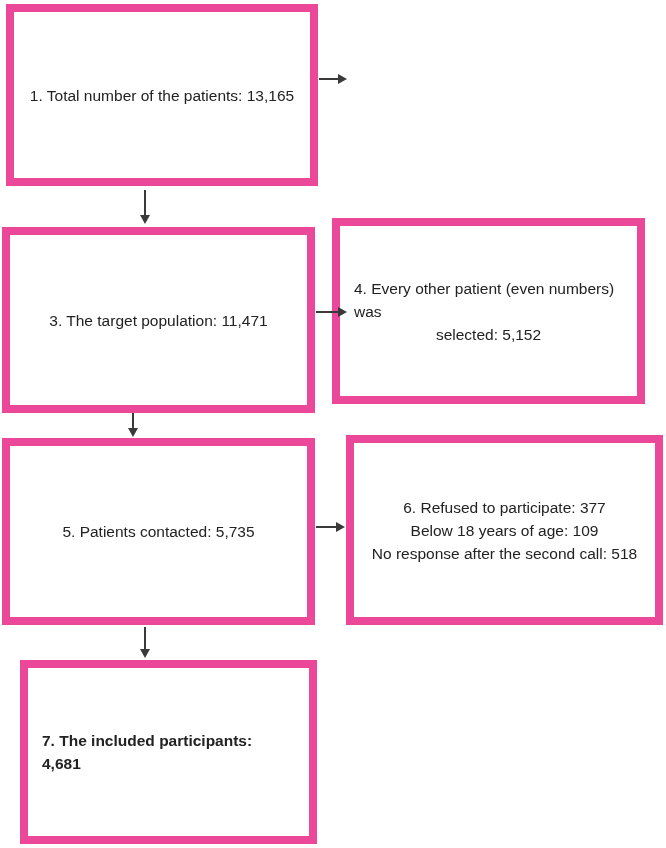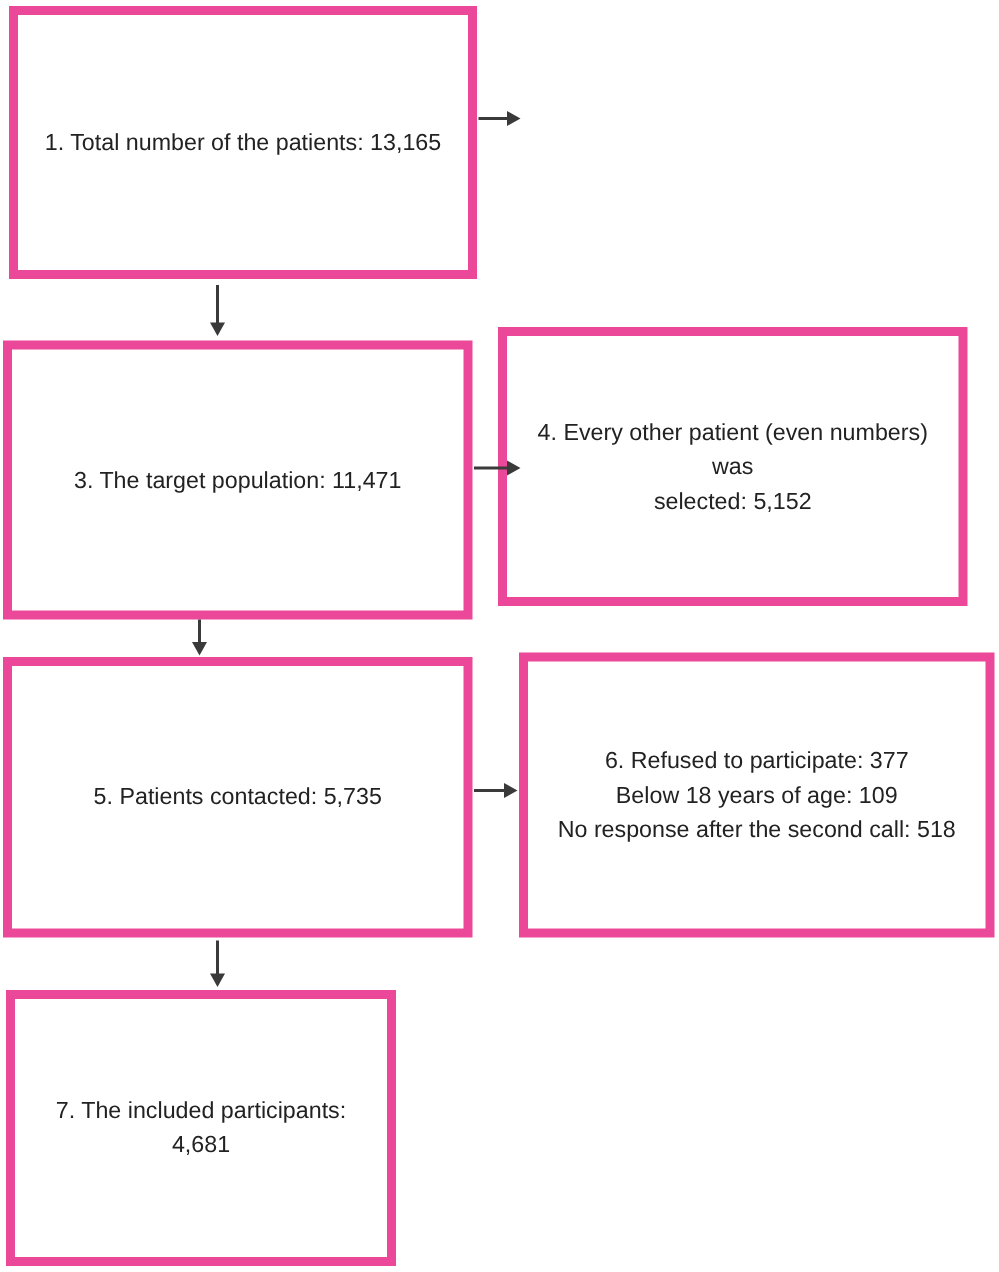--- a/index.html
+++ b/index.html
@@ -11,39 +11,39 @@
   .canvas {
     position: relative;
     width: 666px;
     height: 848px;
     background: #ffffff;
     overflow: hidden;
   }
   .box {
     position: absolute;
     box-sizing: border-box;
-    border: 6px solid #ec4899;
+    border: 8px solid #ec4899;
     background: #ffffff;
     display: flex;
     flex-direction: column;
     align-items: center;
     justify-content: center;
-    text-align: center;
+    text-align: left;
     padding: 0 14px;
     color: #222222;
     font-size: 15.5px;
     line-height: 23px;
   }
   .box1 { left: 6px;   top: 4px;   width: 312px; height: 182px; }
   .box2 { left: 348px; top: 2px;   width: 316px; height: 186px; }
   .box3 { left: 2px;   top: 227px; width: 313px; height: 186px; }
   .box4 { left: 332px; top: 218px; width: 313px; height: 186px; }
   .box5 { left: 2px;   top: 438px; width: 313px; height: 187px; }
   .box6 { left: 346px; top: 435px; width: 317px; height: 190px; }
-  .box7 { left: 4px;   top: 660px; width: 260px; height: 184px; }
+  .box7 { left: 20px;   top: 660px; width: 297px; height: 184px; font-weight: bold; }
 
   .arrow { position: absolute; }
 
   .arrow-right .shaft {
     position: absolute;
     left: 0; right: 8px;
     top: 50%; transform: translateY(-50%);
     height: 2px;
     background: #3a3a3a;
   }

